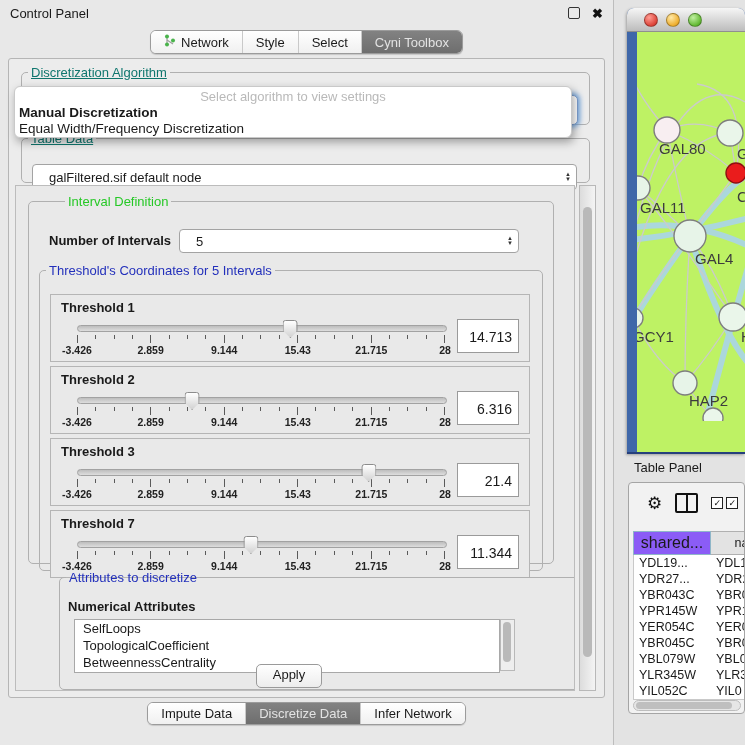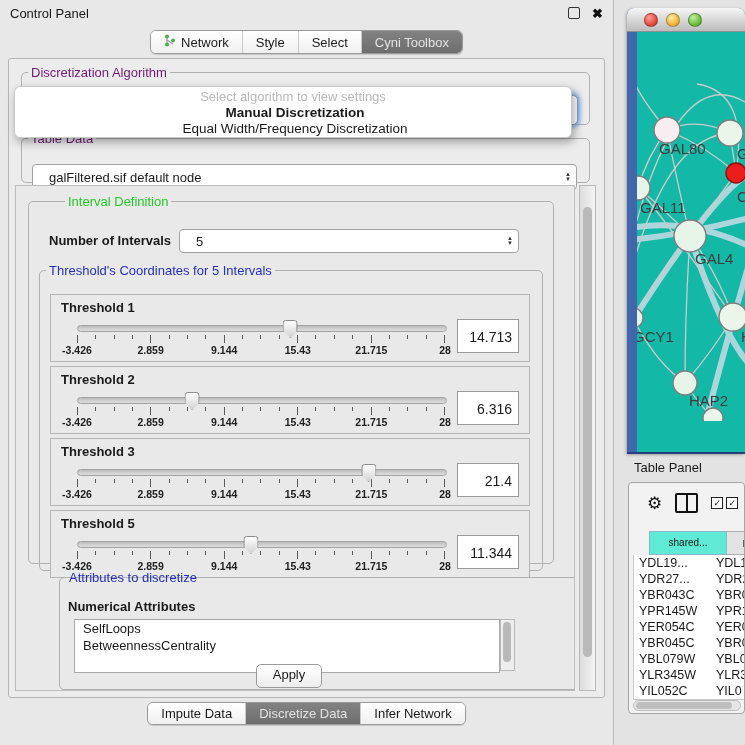--- a/index.html
+++ b/index.html
@@ -23,21 +23,21 @@
   .seg{padding:3px 13px;font-size:13px;display:flex;align-items:center;gap:5px;background:linear-gradient(#ffffff,#f0f0f0);border-left:1px solid #c9c9c9;cursor:default;white-space:nowrap;}
   .seg:first-child{border-left:none;}
   .seg.selected{background:linear-gradient(#828282,#6e6e6e);color:#e3e3e3;}
 
   
   .cyni-panel{left:8px;top:58px;width:597px;height:640px;border:1px solid #b5b5b5;border-radius:3px;background:#ececec;box-sizing:border-box;}
   fieldset{border:1px solid #b0b0b0;border-radius:5px;margin:0;padding:0;position:absolute;background:transparent;}
   legend{font-size:13px;padding:0 3px;margin-left:6px;}
   legend.green{color:#26c826;margin-left:36px;}
   legend.blue{color:#2330bb;}
-  legend.dark{color:#701a75;}
+  legend.dark{color:#0f766e;text-decoration:underline;}
 
   .algo-group{left:12px;top:6px;width:567px;height:58px;}
   .combo{background:#fff;border:1px solid #a3a3a3;border-radius:4px;display:flex;align-items:center;font-size:13px;box-sizing:border-box;padding-left:16px;}
   .combo .val{flex:1;overflow:hidden;white-space:nowrap;}
   .stepper{flex:0 0 16px;display:flex;flex-direction:column;align-items:center;justify-content:center;font-size:6px;line-height:5px;color:#333;}
   .focus-combo{left:36px;top:95px;width:542px;height:30px;border-radius:5px;box-shadow:0 0 5px 2px #74a7e0;border-color:#7d9fd0;position:absolute;z-index:5;}
 
   .table-data-group{left:12px;top:72px;width:567px;height:50px;}
   .table-data-combo{position:absolute;left:10px;top:18px;width:545px;height:26px;}
 
@@ -76,49 +76,49 @@
   .apply-btn{position:absolute;left:240px;top:478px;width:64px;height:22px;background:linear-gradient(#ffffff,#ededed);
              border:1px solid #9a9a9a;border-radius:5px;font-size:13px;text-align:center;line-height:20px;}
 
   
   .net-window{left:627px;top:8px;width:118px;height:444px;border-radius:7px 7px 0 0;background:#3f67a9;overflow:hidden;box-shadow:-1px 1px 3px rgba(0,0,0,.3);border-bottom:2px solid #26407c;}
   .net-titlebar{height:23px;background:linear-gradient(#f6f6f6,#bcbcbc);border-bottom:1px solid #8f8f8f;display:flex;align-items:center;padding-left:17px;gap:8px;}
   .light{width:14px;height:14px;border-radius:50%;border:1px solid rgba(0,0,0,.3);box-sizing:border-box;}
   .light.red{background:radial-gradient(circle at 35% 30%,#ff9d94,#dd4338 70%);}
   .light.yellow{background:radial-gradient(circle at 35% 30%,#ffe9a8,#eeae2e 70%);}
   .light.green{background:radial-gradient(circle at 35% 30%,#c0efa0,#62b932 70%);}
-  .net-canvas{position:absolute;left:10px;top:24px;width:108px;height:453px;background:#14b8a6;overflow:hidden;}
+  .net-canvas{position:absolute;left:10px;top:24px;width:108px;height:453px;background:#bef264;overflow:hidden;}
   .net-canvas svg{display:block;}
 
   .tp-title{left:634px;top:460px;font-size:13px;}
   .table-panel{left:628px;top:482px;width:117px;height:232px;border:1px solid #a5a5a5;border-radius:4px;background:#f2f2f2;box-sizing:border-box;overflow:hidden;}
   .tp-toolbar{position:absolute;left:0;top:0;width:100%;height:40px;display:flex;align-items:center;gap:13px;padding-left:18px;box-sizing:border-box;}
   .gear{font-family:"DejaVu Sans",sans-serif;font-size:17px;color:#111;line-height:1;}
   .split-icon{width:19px;height:16px;border:2px solid #111;border-radius:2px;display:flex;}
   .split-icon div{flex:1;border-right:2px solid #111;}
   .split-icon div:last-child{border-right:none;}
   .cb{width:10px;height:10px;border:1.5px solid #222;font-size:9px;line-height:10px;text-align:center;color:#111;background:#fff;}
   .cb-pair{display:flex;gap:3px;}
 
   .tp-table{position:absolute;left:4px;top:48px;width:140px;}
   .tp-header{display:flex;height:24px;}
-  .tp-header .c1{width:78px;background:#5eead4;border:1px solid #8fb6c8;box-sizing:border-box;font-size:10px;text-align:center;line-height:22px;margin-left:16px;}
+  .tp-header .c1{width:78px;background:#8b5cf6;border:1px solid #8fb6c8;box-sizing:border-box;font-size:16px;text-align:center;line-height:22px;}
   .tp-header .c2{flex:1;background:#e3e3e3;border:1px solid #b0b0b0;border-left:none;box-sizing:border-box;font-size:12.5px;text-align:center;line-height:22px;}
   .tp-rows{background:#fff;border:1px solid #c9c9c9;border-top:none;}
   .tp-row{display:flex;height:16px;font-size:12.5px;line-height:16px;}
   .tp-row .c1{width:78px;padding-left:5px;box-sizing:border-box;white-space:nowrap;overflow:hidden;}
   .tp-row .c2{flex:1;padding-left:4px;white-space:nowrap;overflow:hidden;}
   .hscroll{position:absolute;left:4px;top:217px;width:108px;height:11px;background:#e6e6e6;border:1px solid #bdbdbd;border-radius:6px;box-sizing:border-box;}
   .hscroll .thumb{position:absolute;left:2px;top:1px;width:96px;height:7px;background:#bfbfbf;border-radius:4px;}
 
   
   .popup{left:14px;top:86px;width:558px;height:52px;background:#fff;border:1px solid #c9c9c9;border-radius:6px;
          box-shadow:2px 4px 10px rgba(0,0,0,.35);z-index:10;padding-top:2px;box-sizing:border-box;}
   .popup .hint{font-size:13px;color:#b9b9b9;text-align:center;height:16px;line-height:16px;}
-  .popup .opt{font-size:13.5px;padding-left:4px;height:16px;line-height:16px;white-space:nowrap;text-align:center;}
+  .popup .opt{font-size:13.5px;padding-left:4px;height:16px;line-height:16px;white-space:nowrap;}
   .popup .opt.bold{font-weight:bold;}
 
   .net-label{font-size:15px;fill:#3c3c3c;font-family:"Liberation Sans",sans-serif;}
 </style>
 </head>
 <body>
 
 <div class="abs control-panel">
   <div class="abs cp-titlebar">
     <span class="cp-title">Control Panel</span>
@@ -295,21 +295,21 @@
                     <span class="ticklabel" style="left: 20%;">2.859</span>
                     <span class="ticklabel" style="left: 40%;">9.144</span>
                     <span class="ticklabel" style="left: 60%;">15.43</span>
                     <span class="ticklabel" style="left: 80%;">21.715</span>
                     <span class="ticklabel" style="left: 100%;">28</span>
                   </div>
                 </div>
                 <div class="th-value">21.4</div>
               </div>
               <div class="th-box" style="top: 232px;">
-                <div class="th-label">Threshold 5</div>
+                <div class="th-label">Threshold 7</div>
                 <div class="slider-area">
                   <div class="track">
                     <div class="handle" style="left: 46.9993%;"></div>
                   </div>
                   <div class="ticks">
                     <div class="tick major"></div>
                     <div class="tick"></div>
                     <div class="tick"></div>
                     <div class="tick"></div>
                     <div class="tick major"></div>
@@ -343,20 +343,21 @@
               </div>
             </div>
         </fieldset>
       </fieldset>
 
       <fieldset class="attrs-group">
         <legend class="blue">Attributes to discretize</legend>
         <div class="attrs-title">Numerical Attributes</div>
         <div class="listbox" id="attr-list">
             <div class="item">SelfLoops</div>
+            <div class="item">TopologicalCoefficient</div>
             <div class="item">BetweennessCentrality</div>
           </div>
         <div class="list-vscroll">
             <div class="thumb"></div>
           </div>
       </fieldset>
 
       <div class="apply-btn">Apply</div>
     </div>
     <div class="abs vscroll">

